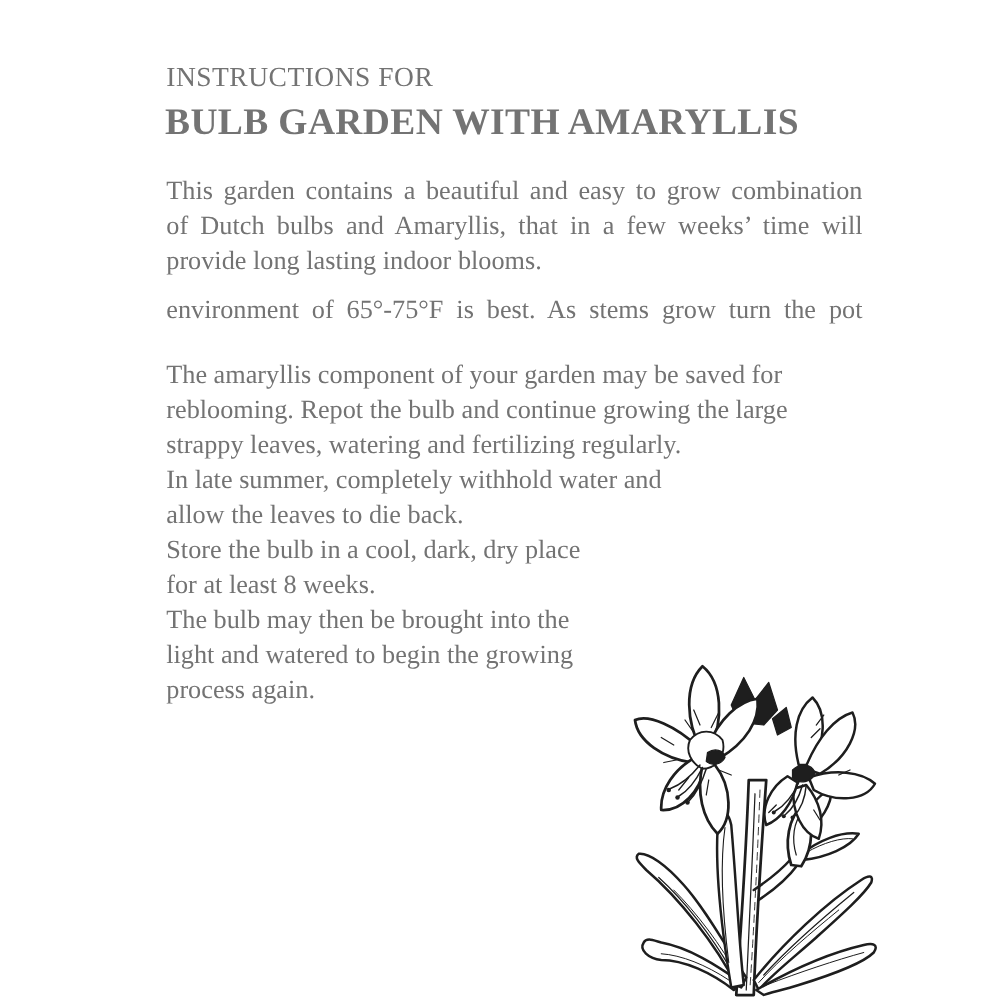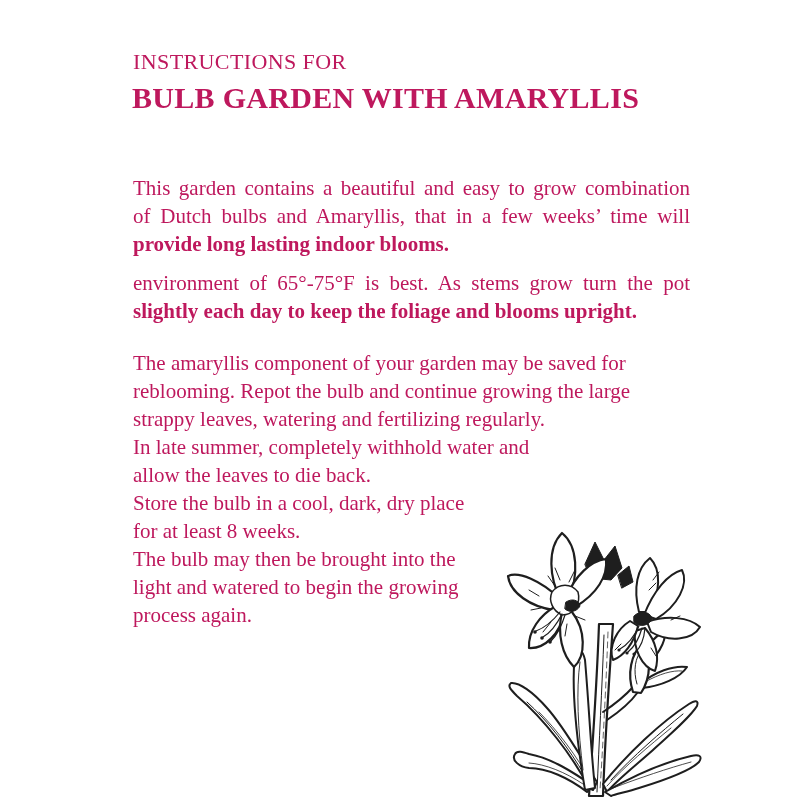--- a/index.html
+++ b/index.html
@@ -1,43 +1,43 @@
 <!DOCTYPE html>
 <html><head>
 <meta charset="utf-8">
 <style>
   html, body { margin: 0; padding: 0; background: #ffffff; }
   .page {
     position: relative;
     width: 733px; height: 800px;
     background: #ffffff;
-    color: #be185d;
+    color: #737373;
     font-family: "Liberation Serif", "DejaVu Serif", serif;
     overflow: hidden;
   }
   .kicker {
     position: absolute; left: 133px; top: 49px;
     font-size: 22px; letter-spacing: 0.4px;
   }
   .title {
     position: absolute; left: 132px; top: 81px;
     font-size: 30px; font-weight: bold; letter-spacing: 0.3px;
     white-space: nowrap;
   }
   .col {
     position: absolute; left: 133px; top: 138px; width: 557px;
-    font-size: 21px; line-height: 28px; margin-top: 36px;
+    font-size: 21px; line-height: 28px;
   }
   .jpara { margin: 0 0 11px 0; }
   .jpara .tline {
     text-align: justify;
     text-align-last: justify;
     white-space: nowrap;
   }
-  .jpara .tline.tlast { text-align-last: left; font-weight: bold; }
+  .jpara .tline.tlast { text-align-last: left; }
   .jpara.care { margin-bottom: 24px; }
   .lpara { white-space: pre-line; margin: 0 0 8px 0; }
   .illustration {
     position: absolute; left: 503px; top: 520px;
     width: 208px; height: 278px;
   }
 </style>
 </head>
 <body>
 
@@ -47,21 +47,20 @@
   <div class="title">BULB GARDEN WITH AMARYLLIS</div>
 
   <div class="col">
     <div class="jpara intro">
         <div class="tline">This garden contains a beautiful and easy to grow combination</div>
         <div class="tline">of Dutch bulbs and Amaryllis, that in a few weeks’ time will</div>
         <div class="tline tlast">provide long lasting indoor blooms.</div>
       </div>
     <div class="jpara care">
         <div class="tline">environment of 65°-75°F is best. As stems grow turn the pot</div>
-        <div class="tline tlast">slightly each day to keep the foliage and blooms upright.</div>
       </div>
     <div class="lpara">The amaryllis component of your garden may be saved for
 reblooming. Repot the bulb and continue growing the large
 strappy leaves, watering and fertilizing regularly.
 In late summer, completely withhold water and
 allow the leaves to die back.
 Store the bulb in a cool, dark, dry place
 for at least 8 weeks.
 The bulb may then be brought into the
 light and watered to begin the growing

